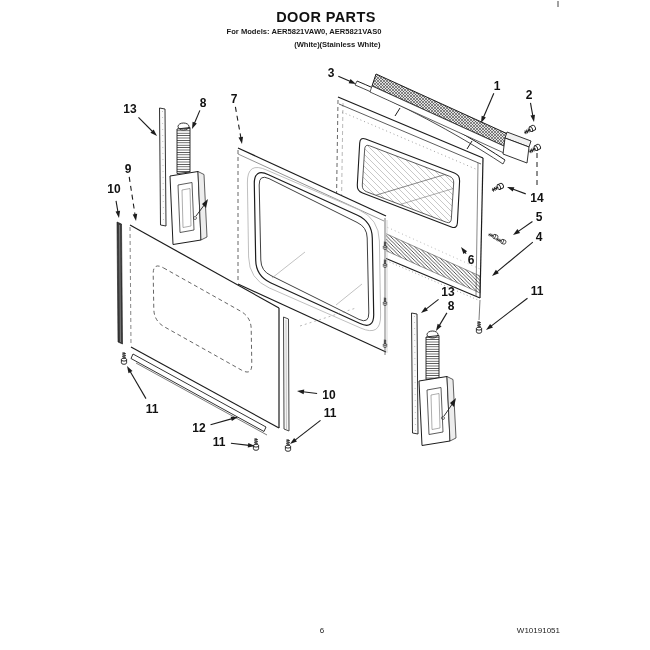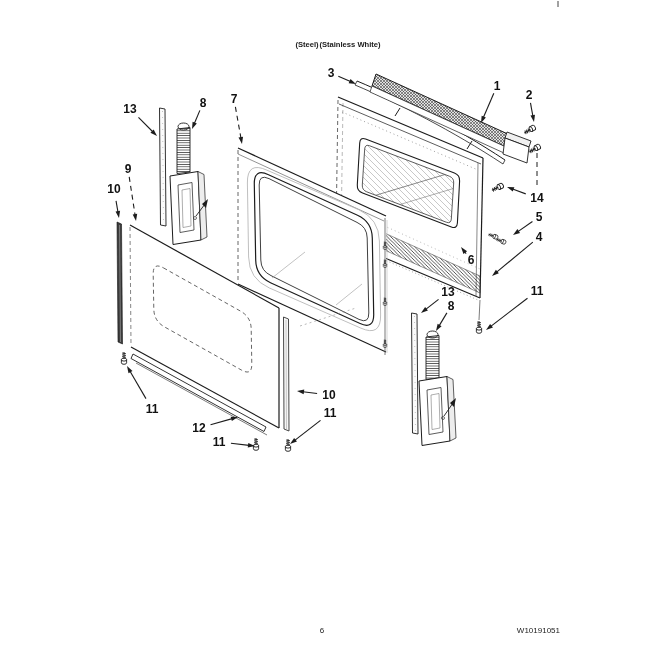--- a/index.html
+++ b/index.html
@@ -18,21 +18,23 @@
   .ftr-doc{position:absolute;top:626px;left:482px;width:78px;text-align:right;
            font-size:8px;color:#222;}
   svg{position:absolute;top:0;left:0;}
   .callout-text{font-family:"Liberation Sans",sans-serif;font-size:12px;font-weight:700;fill:#111;}
 </style>
 </head>
 <body>
 
 <div class="page">
 
-  <div class="hdr-finish-left">(Steel)</div>
+  <div class="hdr-title">DOOR PARTS</div>
+  <div class="hdr-models">For Models: AER5821VAW0, AER5821VAS0</div>
+  <div class="hdr-finish-left">(White)</div>
   <div class="hdr-finish-right">(Stainless White)</div>
 
   <svg width="650" height="650" viewBox="0 0 650 650">
     <defs>
       <pattern id="diagDense" width="3.5" height="3.5" patternUnits="userSpaceOnUse">
         <path d="M0,0 L3.5,3.5" stroke="#2f2f2f" stroke-width="0.8"></path>
       </pattern>
       <pattern id="diagLight" width="6" height="6" patternUnits="userSpaceOnUse">
         <path d="M0,0 L6,6" stroke="#9a9a9a" stroke-width="0.55"></path>
       </pattern>

